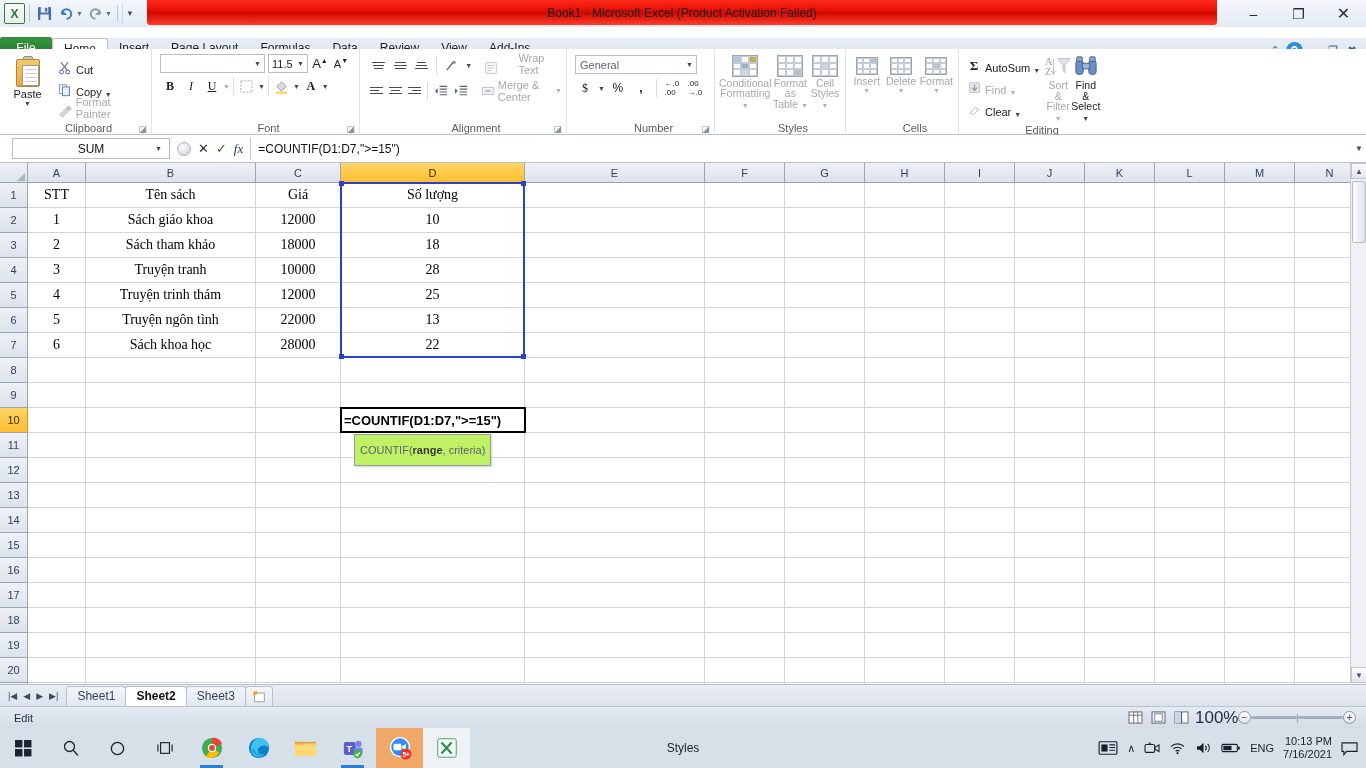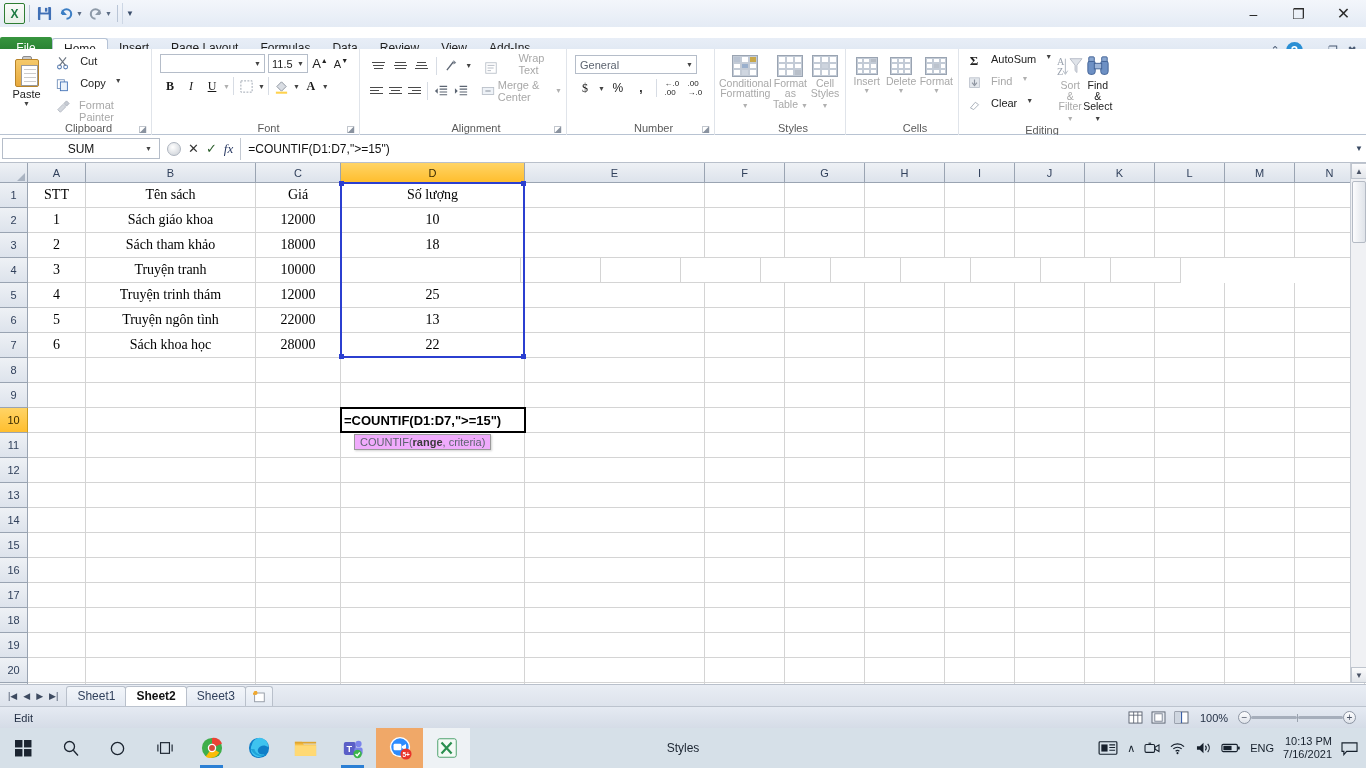--- a/index.html
+++ b/index.html
@@ -89,21 +89,21 @@
   }
   .grp-dlg { position: absolute; right: 4px; bottom: 1px; font-size: 9px; color: #8a93a0; }
 
   .bigbtn { display: flex; flex-direction: column; align-items: center; justify-content: flex-start;
             width: 48px; padding-top: 2px; }
   .bigbtn .lbl { font-size: 11px; color: #222; margin-top: 1px; text-align: center; line-height: 11px; }
   .bigbtn .lbl.dim { color: #a8a8a8; }
   .caret { font-size: 7px; color: #444; }
   .caret.dim { color: #b0b0b0; }
 
-  .smallrow { display: flex; align-items: flex-start; gap: 9px; height: 21px; font-size: 11px; color: #222; }
+  .smallrow { display: flex; align-items: flex-end; gap: 3px; height: 21px; font-size: 11px; color: #222; }
   .smallrow.dim { color: #a8a8a8; }
   .ic { width: 16px; height: 16px; display: flex; align-items: center; justify-content: center; font-size: 12px; }
 
   
   .paste-ico { width: 30px; height: 32px; position: relative; }
   .paste-ico .board { position:absolute; left:3px; top:3px; width:24px; height:28px;
       background: linear-gradient(to bottom,#f5c96a,#e8a93c); border:1px solid #b8842a; border-radius:2px; }
   .paste-ico .clip { position:absolute; left:10px; top:0px; width:10px; height:6px;
       background:#c9c9c9; border:1px solid #8d8d8d; border-radius:2px; }
   .paste-ico .sheet { position:absolute; left:9px; top:9px; width:17px; height:21px;
@@ -139,21 +139,21 @@
               grid-template-columns: repeat(3,1fr); grid-template-rows: repeat(3,1fr); }
   .minigrid div { border: 0.5px solid #c3cbd6; }
 
   
   .fbar {
     position: absolute; top: 135px; left: 0; width: 1366px; height: 28px;
     background: #fff; border-bottom: 1px solid #b9c0cb;
     display: flex; align-items: center;
   }
   .namebox {
-    width: 158px; height: 21px; margin-left: 2px; border: 1px solid #b5bdc9; background: #fff;
+    width: 158px; height: 21px; margin-left: 12px; border: 1px solid #b5bdc9; background: #fff;
     display: flex; align-items: center; justify-content: center; position: relative;
     font-size: 12px; color: #111;
   }
   .namebox .cbo-arrow { position: absolute; right: 4px; }
   .fb-btns { display: flex; align-items: center; gap: 7px; padding: 0 7px; }
   .fb-circle { width: 14px; height: 14px; border-radius: 50%;
                background: radial-gradient(circle at 40% 35%, #fff, #c8cdd4); border: 1px solid #aeb5bf; }
   .fb-x { font-size: 13px; color: #333; }
   .fb-chk { font-size: 13px; color: #2a5d2a; }
   .fb-fx { font-size: 13px; font-style: italic; color: #2a3a63; font-family: "Liberation Serif", serif; }
@@ -198,22 +198,22 @@
   }
   .selrect .handle { position: absolute; width: 5px; height: 5px; background: #2b3fd0; }
   
   .editcell {
     position: absolute; border: 2px solid #000; background: #fff; z-index: 6;
     display: flex; align-items: center; font-size: 13px; font-weight: bold;
     font-family: "Liberation Sans", sans-serif; padding-left: 2px; white-space: nowrap;
   }
   .editcell .ref { color: #000000; }
   .tooltip {
-    position: absolute; z-index: 7; background: #f0abfc; border: 1px solid #9a9a9a;
-    font-size: 11px; color: #5d6470; padding: 1px 5px; white-space: nowrap;
+    position: absolute; z-index: 7; background: #bef264; border: 1px solid #9a9a9a;
+    font-size: 11px; color: #5d6470; padding: 9px 5px; white-space: nowrap;
     box-shadow: 1px 1px 2px rgba(0,0,0,.18);
   }
   .tooltip b { color: #3a3a3a; }
 
   
   .vscroll { position: absolute; right: 0; top: 163px; width: 16px; height: 520px;
              background: #f0f1f4; border-left: 1px solid #c6cbd3; }
   .vs-btn { width: 16px; height: 16px; display:flex; align-items:center; justify-content:center;
             font-size: 8px; color: #4a5365; background: linear-gradient(to bottom,#fbfbfc,#e2e5ea);
             border: 1px solid #bfc5ce; }
@@ -238,21 +238,21 @@
   .stab.active { background: #fff; color: #111; font-weight: bold; }
   .stab.newsheet { padding: 0 6px; }
 
   
   .statusbar { position: absolute; left: 0; bottom: 0; width: 1366px; height: 22px;
                background: linear-gradient(to bottom,#e5eaf2,#d5dce7); border-top: 1px solid #bcc3ce;
                display: flex; align-items: center; }
   .st-mode { font-size: 11px; color: #1f2b40; padding-left: 14px; width: 130px; }
   .st-right { margin-left: auto; display: flex; align-items: center; gap: 5px; padding-right: 10px; }
   .viewbtn { width: 18px; height: 16px; display:flex; align-items:center; justify-content:center; }
-  .zoomtxt { font-size: 11px; color: #1f2b40; width: 38px; text-align: center; }
+  .zoomtxt { font-size: 17px; color: #1f2b40; width: 38px; text-align: left; }
   .zoomslider { display: flex; align-items: center; gap: 0; width: 118px; }
   .zs-line { height: 3px; background: #a6aebb; flex: 1; border-radius: 2px; }
   .zs-circ { width: 13px; height: 13px; border-radius: 50%; border: 1px solid #8d95a3;
              background: linear-gradient(to bottom,#fdfdfe,#dfe3ea);
              display:flex; align-items:center; justify-content:center; font-size: 10px; color: #4a5365; }
   .zs-tick { width: 1px; height: 8px; background: #9aa2ae; }
 
   
   .taskbar { position: absolute; left: 0; bottom: 0; width: 1366px; height: 40px;
              background: #d6e0e8; display: flex; align-items: center; z-index: 20; }
@@ -296,20 +296,21 @@
       <div class="qat-btn">
         <svg class="svgico" width="15" height="14" viewBox="0 0 16 14">
           <path d="M13 7 A5 5 0 1 0 8 12" stroke="#8e9aa8" stroke-width="2.2" fill="none"></path>
           <path d="M13 2 L13 8 L7.5 8 Z" fill="#8e9aa8"></path>
         </svg>
       </div>
       <span class="qat-arrow">▼</span>
       <div class="qat-sep"></div>
       <div class="qat-dd">▼</div>
     </div>
+    <div class="title-red">Book1  -  Microsoft Excel (Product Activation Failed)</div>
     <div class="wincontrols">
       <div class="wc">–</div>
       <div class="wc">❐</div>
       <div class="wc close">✕</div>
     </div>
   </div>
 
   <div class="tabrow">
     <div class="tab-file">File</div>
     <div class="tab active">Home</div>
@@ -813,20 +814,21 @@
           <div class="cell" style="width: 70px;"></div>
           <div class="cell" style="width: 70px;"></div>
           <div class="cell" style="width: 70px;"></div>
           <div class="cell" style="width: 70px;"></div>
           <div class="cell" style="width: 70px;"></div>
         </div>
         <div class="cellrow">
           <div class="cell" style="width: 58px;">3</div>
           <div class="cell" style="width: 170px;">Truyện tranh</div>
           <div class="cell" style="width: 85px;">10000</div>
+          <div class="cell" style="width: 184px;">28</div>
           <div class="cell" style="width: 180px;"></div>
           <div class="cell" style="width: 80px;"></div>
           <div class="cell" style="width: 80px;"></div>
           <div class="cell" style="width: 80px;"></div>
           <div class="cell" style="width: 70px;"></div>
           <div class="cell" style="width: 70px;"></div>
           <div class="cell" style="width: 70px;"></div>
           <div class="cell" style="width: 70px;"></div>
           <div class="cell" style="width: 70px;"></div>
           <div class="cell" style="width: 70px;"></div>

